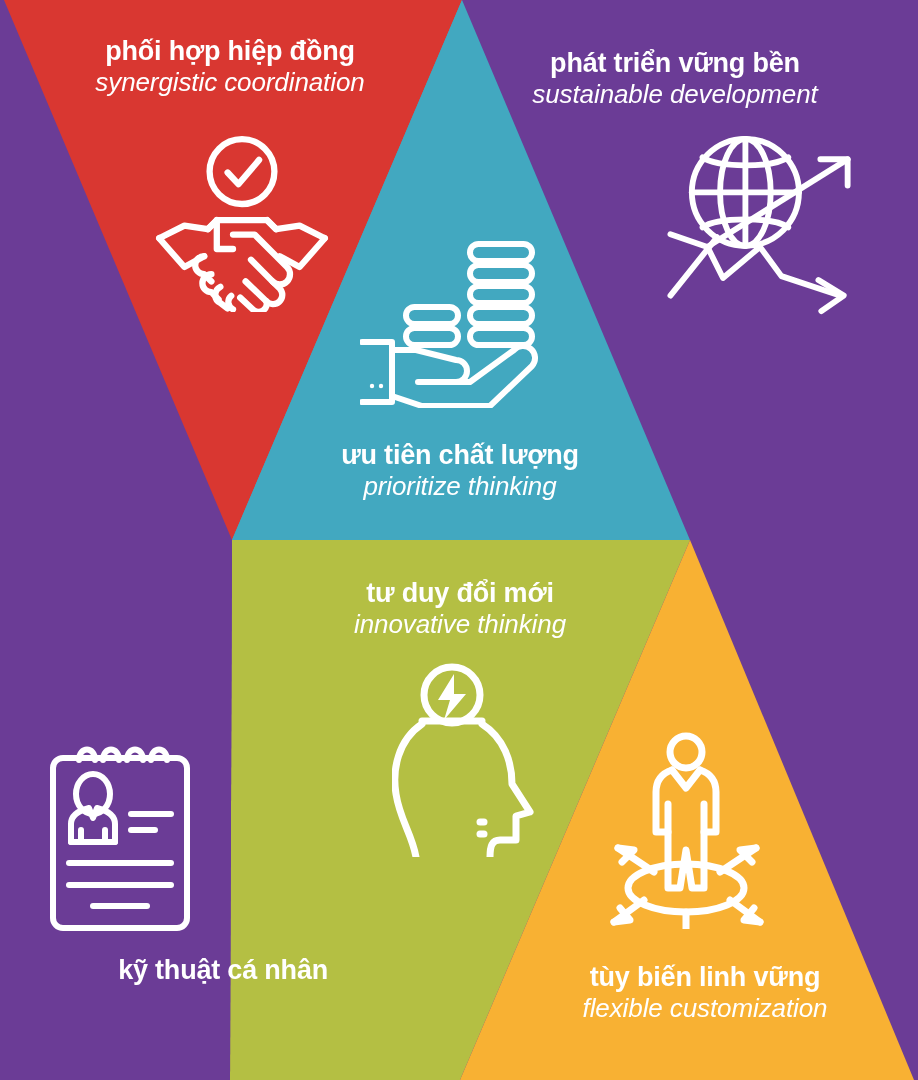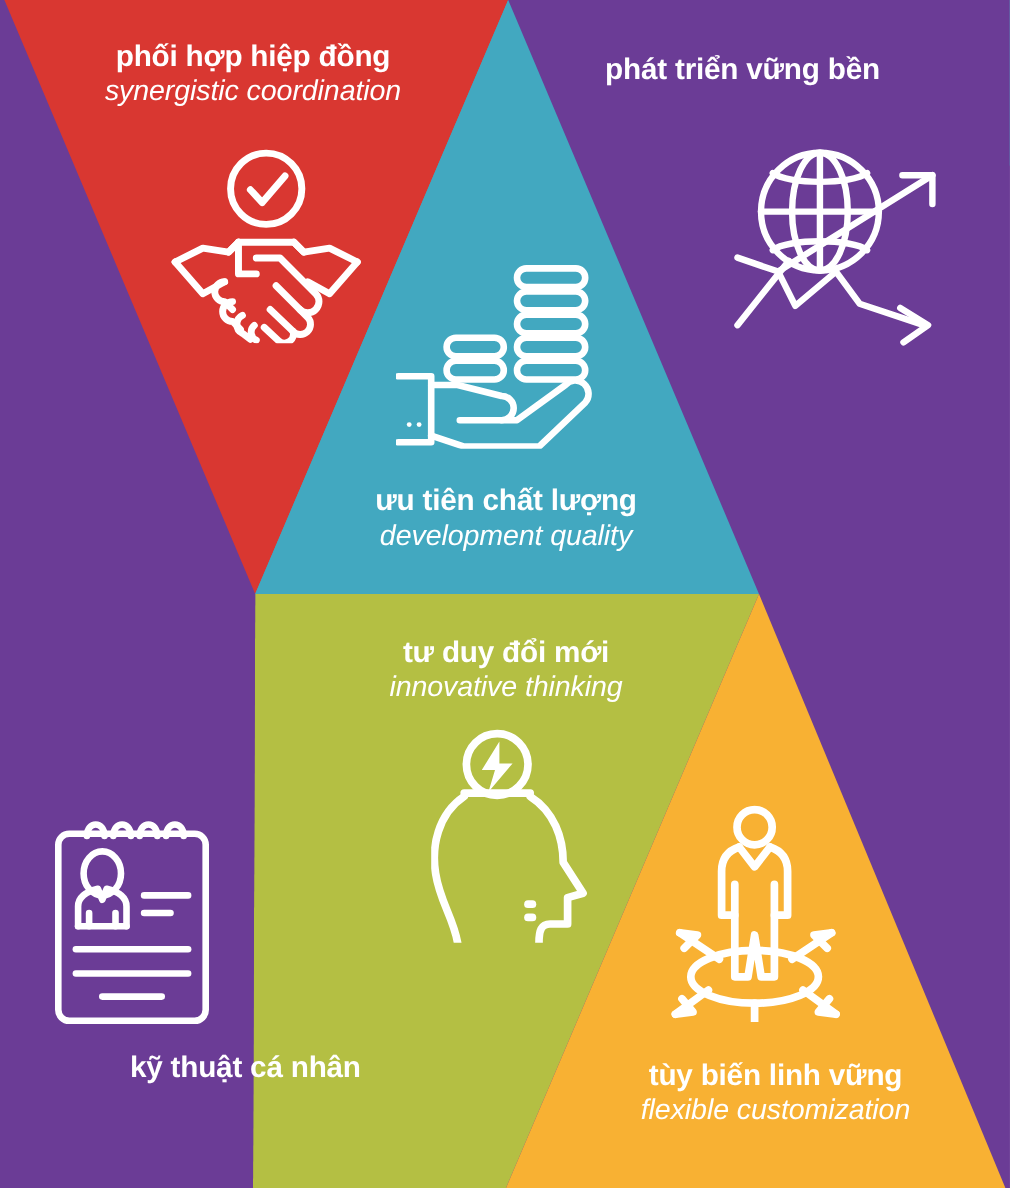--- a/index.html
+++ b/index.html
@@ -115,20 +115,21 @@
       <path d="M127,188 A9,9 0 0 1 113,198 L98,184"></path>
       <path d="M58,138 A10,10 0 0 0 58,158 L66,166"></path>
       <path d="M66,158 A10,10 0 0 0 66,178 L74,186"></path>
       <path d="M76,172 A10,10 0 0 0 76,190 L84,196"></path>
       <path d="M88,182 A9,9 0 0 0 90,197"></path>
     </svg>
   </div>
 
   <div class="panel" id="panel-sustainable">
     <div class="title">phát triển vững bền</div>
+    <div class="subtitle">sustainable development</div>
   </div>
   <div class="icon-wrap" id="icon-globe">
     <svg viewBox="0 0 200 190" fill="none" stroke="#ffffff" stroke-width="6" stroke-linecap="round" stroke-linejoin="round">
       <circle cx="85" cy="62" r="55"></circle>
       <ellipse cx="85" cy="62" rx="26" ry="55"></ellipse>
       <line x1="85" y1="7" x2="85" y2="117"></line>
       <line x1="30" y1="62" x2="140" y2="62"></line>
       <path d="M41,26 C55,37 115,37 129,26"></path>
       <path d="M41,98 C55,87 115,87 129,98"></path>
 
@@ -137,21 +138,21 @@
 
       <polyline points="8,105 46,118 62,150 100,118 122,148 182,168"></polyline>
       <polyline points="160,152 186,168 163,184"></polyline>
 
       <line x1="8" y1="168" x2="56" y2="108"></line>
     </svg>
   </div>
 
   <div class="panel" id="panel-quality">
     <div class="title">ưu tiên chất lượng</div>
-    <div class="subtitle">development quality</div>
+    <div class="subtitle">prioritize thinking</div>
   </div>
   <div class="icon-wrap" id="icon-coins">
     <svg viewBox="0 0 180 170" fill="none" stroke="#ffffff" stroke-width="6" stroke-linecap="round" stroke-linejoin="round">
 
       <rect x="110" y="6" width="62" height="17" rx="8.5"></rect>
       <rect x="110" y="27" width="62" height="17" rx="8.5"></rect>
       <rect x="110" y="48" width="62" height="17" rx="8.5"></rect>
       <rect x="110" y="69" width="62" height="17" rx="8.5"></rect>
       <rect x="110" y="90" width="62" height="17" rx="8.5"></rect>
 

